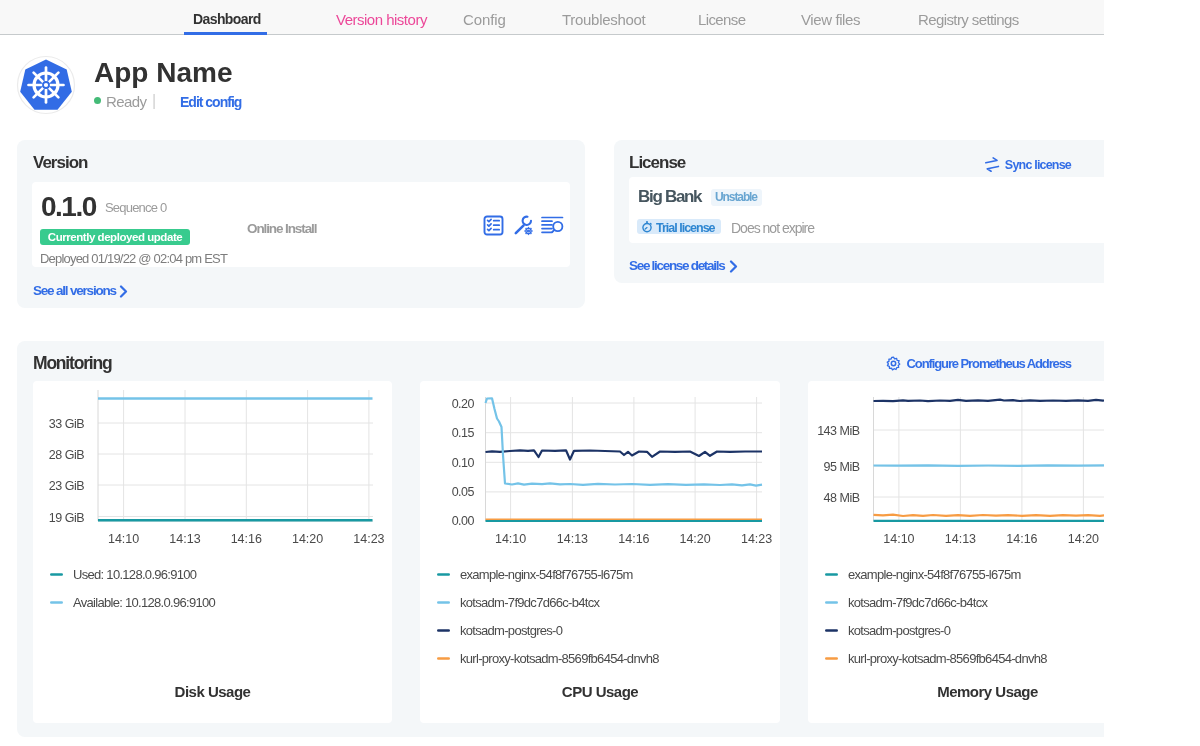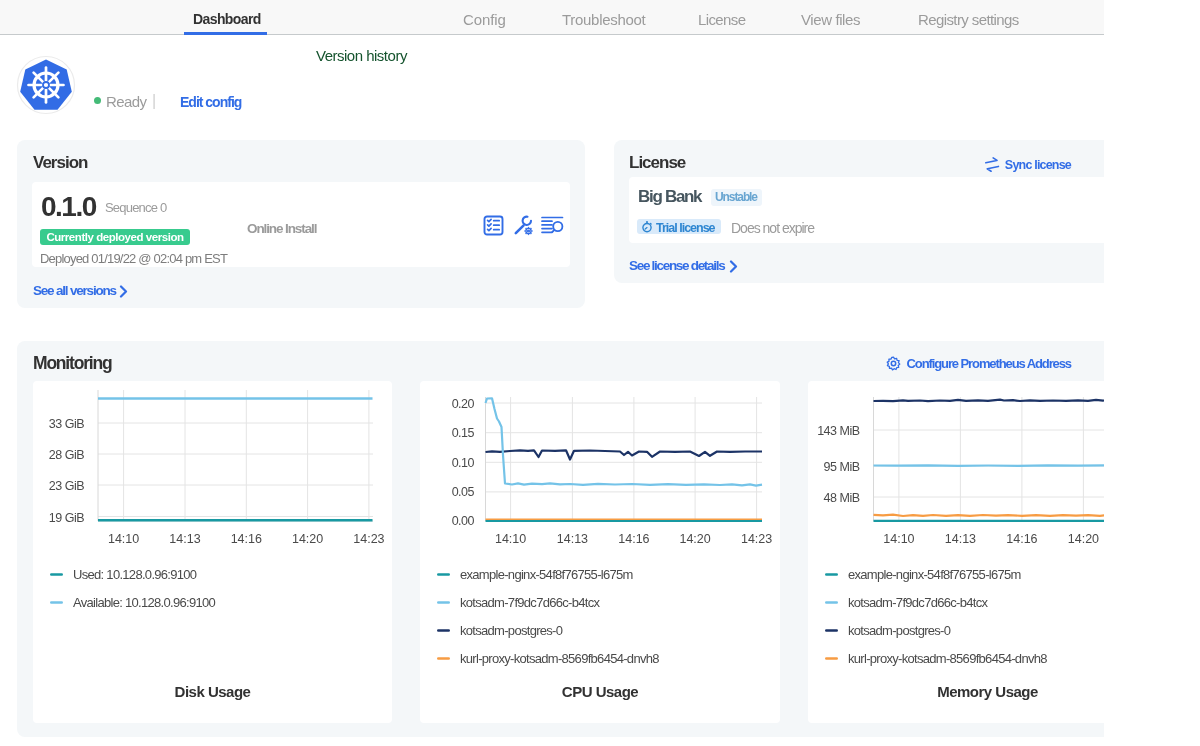--- a/index.html
+++ b/index.html
@@ -13,52 +13,53 @@
 .act { position:absolute; display:flex; align-items:center; white-space:nowrap; }
 svg text { font-family:"Liberation Sans", sans-serif; }
 </style>
 </head>
 <body>
 <div id="page">
 
 <div class="abs" style="left:0;top:0;width:1200px;height:35px;background:#f8f8f8;border-bottom:1px solid #c6cacc;"></div>
 <div class="abs" style="left:0;top:0;width:1200px;height:35px;font-size:15px;">
   <span class="abs" style="left:193px;top:10.5px;color:#323232;font-weight:700;font-size:14px;letter-spacing:-0.6px;">Dashboard</span>
-  <span class="abs" style="left:316px;top:10.5px;color:#14532d;letter-spacing:-0.5px;margin-top:36px;">Version history</span>
+  <span class="abs" style="left:336px;top:10.5px;color:#ec4899;letter-spacing:-0.5px;">Version history</span>
   <span class="abs" style="left:463px;top:10.5px;color:#9b9b9b;letter-spacing:-0.1px;">Config</span>
   <span class="abs" style="left:562px;top:10.5px;color:#9b9b9b;letter-spacing:-0.3px;">Troubleshoot</span>
   <span class="abs" style="left:698px;top:10.5px;color:#9b9b9b;letter-spacing:-0.6px;">License</span>
   <span class="abs" style="left:801px;top:10.5px;color:#9b9b9b;letter-spacing:-0.4px;">View files</span>
   <span class="abs" style="left:918px;top:10.5px;color:#9b9b9b;letter-spacing:-0.6px;">Registry settings</span>
   <div class="abs" style="left:184px;top:32px;width:83px;height:3px;background:#326de6;"></div>
 </div>
 
 <svg class="abs" style="left:16px;top:55px;" width="60" height="60" viewBox="0 0 60 60">
   <circle cx="30" cy="30" r="28.5" fill="#fff" stroke="#ebebeb" stroke-width="1.2"></circle>
   <polygon points="30,4.5 50.7,14.4 55.8,36.8 41.5,54.7 18.5,54.7 4.2,36.8 9.3,14.4" fill="#326ce5"></polygon>
   <g stroke="#fff" stroke-width="2.7" stroke-linecap="round">
     <line x1="30" y1="12.5" x2="30" y2="47.5"></line>
     <line x1="12.5" y1="30" x2="47.5" y2="30"></line>
     <line x1="17.6" y1="17.6" x2="42.4" y2="42.4"></line>
     <line x1="42.4" y1="17.6" x2="17.6" y2="42.4"></line>
   </g>
   <circle cx="30" cy="30" r="12" fill="none" stroke="#fff" stroke-width="3.2"></circle>
   <circle cx="30" cy="30" r="3" fill="#fff" stroke="#326ce5" stroke-width="1.8"></circle>
 </svg>
+<div class="abs" style="left:94px;top:59px;font-size:28px;font-weight:700;color:#323232;letter-spacing:0;line-height:1;">App Name</div>
 <span class="abs" style="left:94px;top:97px;width:7px;height:7px;border-radius:50%;background:#44bb77;"></span>
 <span class="abs" style="left:106px;top:93px;color:#9b9b9b;font-size:15px;letter-spacing:-0.6px;">Ready</span>
 <span class="abs" style="left:152px;top:92px;color:#d0d0d0;font-size:16px;">|</span>
 <span class="abs link" style="left:180px;top:94px;font-size:14px;letter-spacing:-1px;">Edit config</span>
 
 <div class="card" style="left:17px;top:140px;width:568px;height:168px;"></div>
 <div class="abs hdg" style="left:33px;top:153px;">Version</div>
 <div class="icard" style="left:32px;top:182px;width:538px;height:85px;"></div>
 <div class="abs" style="left:41px;top:193px;font-size:28px;font-weight:700;color:#323232;letter-spacing:-1.5px;line-height:1;">0.1.0</div>
 <div class="abs" style="left:105px;top:200px;font-size:13px;color:#9b9b9b;letter-spacing:-0.8px;">Sequence 0</div>
-<div class="abs" style="left:40px;top:229px;width:150px;height:16px;background:#38cb8e;border-radius:3px;color:#fff;font-size:11.5px;font-weight:700;text-align:center;line-height:16.5px;letter-spacing:-0.45px;">Currently deployed version</div>
+<div class="abs" style="left:40px;top:229px;width:150px;height:16px;background:#38cb8e;border-radius:3px;color:#fff;font-size:11.5px;font-weight:700;text-align:center;line-height:16.5px;letter-spacing:-0.45px;">Currently deployed update</div>
 <div class="abs" style="left:40px;top:250.5px;font-size:13px;color:#7d7d7d;letter-spacing:-0.8px;">Deployed 01/19/22 @ 02:04 pm EST</div>
 <div class="abs" style="left:247px;top:221px;font-size:13.5px;color:#9b9b9b;font-weight:700;letter-spacing:-1.1px;">Online Install</div>
 
 <svg class="abs" style="left:483px;top:215px;" width="21" height="21" viewBox="0 0 21 21">
   <rect x="1.5" y="1.5" width="18" height="18" rx="2.5" fill="none" stroke="#326de6" stroke-width="1.9"></rect>
   <g stroke="#326de6" stroke-width="1.7" fill="none" stroke-linecap="round" stroke-linejoin="round">
     <path d="M 4.6 5.4 L 5.9 6.7 L 8.1 4.4"></path>
     <path d="M 4.6 9.9 L 5.9 11.2 L 8.1 8.9"></path>
     <path d="M 4.6 14.4 L 5.9 15.7 L 8.1 13.4"></path>
     <line x1="10.7" y1="5.7" x2="16.2" y2="5.7"></line>

